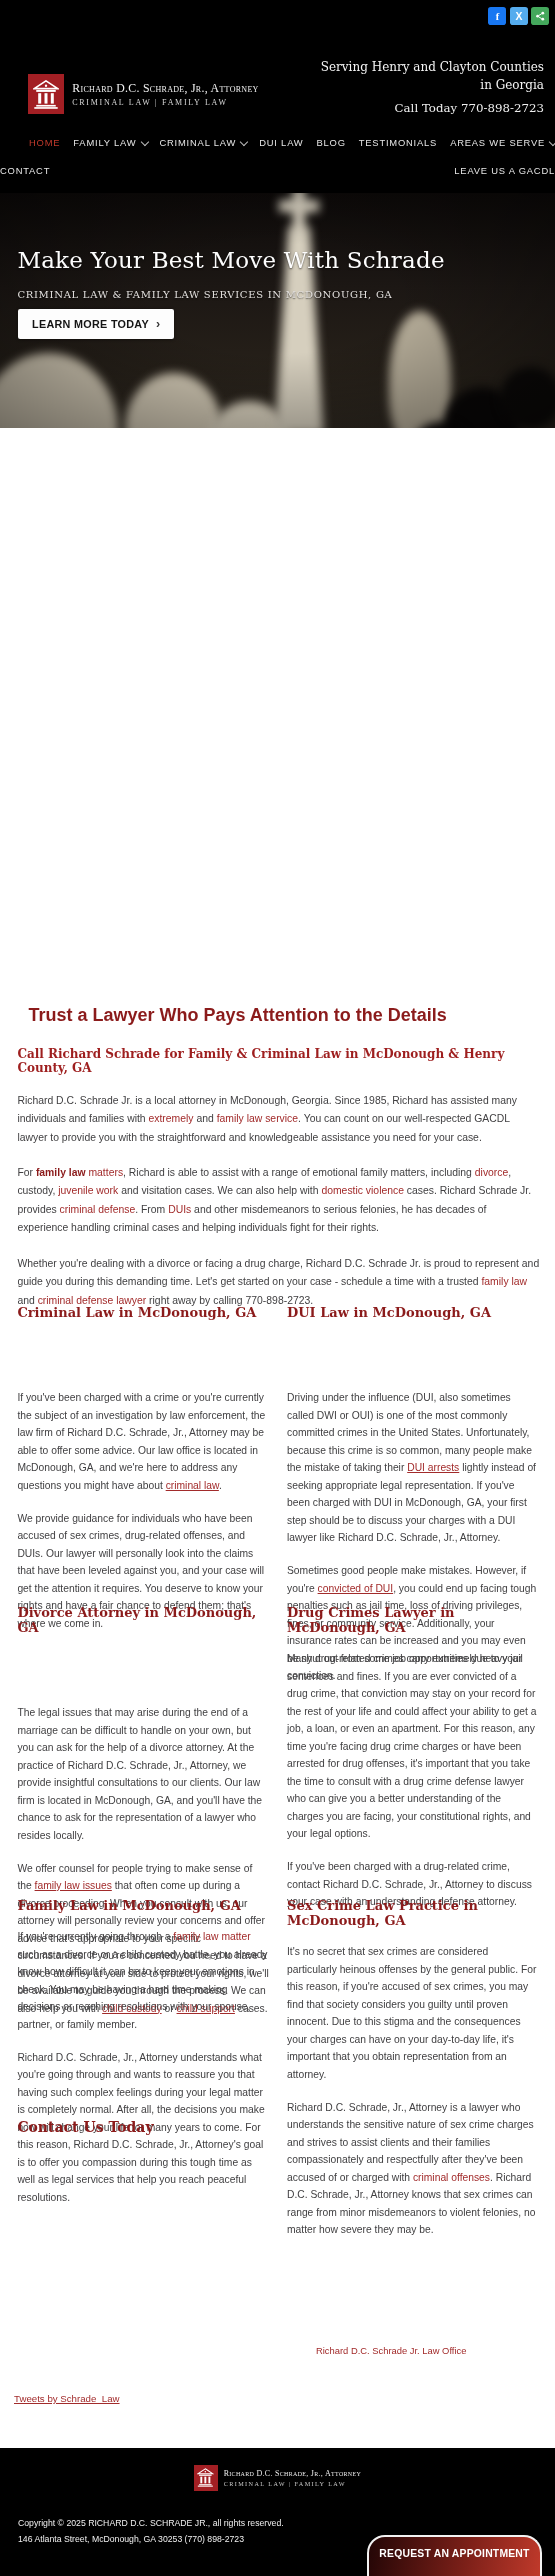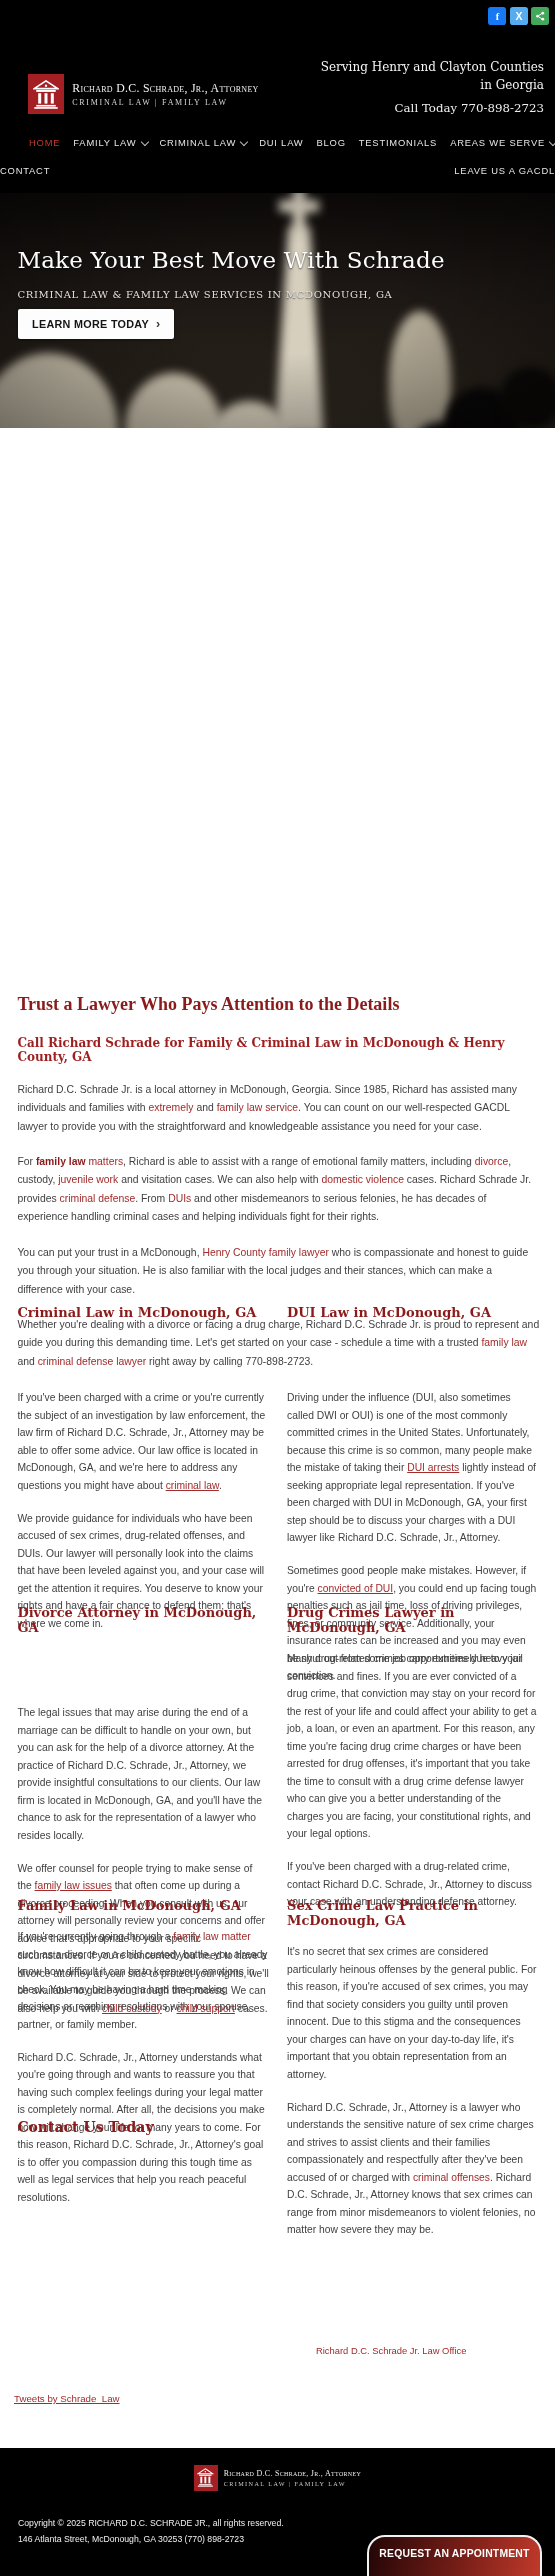--- a/index.html
+++ b/index.html
@@ -43,21 +43,21 @@
   .dark2{left:500px;top:174px;width:62px;height:62px;border-radius:50%;background:#0b0908;}
   .dark3{left:410px;top:229px;width:62px;height:62px;border-radius:50%;background:#080606;}
   .hero-shade{position:absolute;left:0;top:0;width:100%;height:100%;background:radial-gradient(ellipse at 50% 45%, rgba(0,0,0,0) 30%, rgba(0,0,0,.45) 100%);}
   .hero-title{position:absolute;left:17.4px;top:54px;margin:0;color:#fdfdfd;font-family:"DejaVu Serif","Liberation Serif",serif;font-weight:500;font-size:23px;letter-spacing:0.2px;text-shadow:0 0.7px 2.1px rgba(0,0,0,.6);}
   .hero-sub{position:absolute;left:17.4px;top:96px;color:#e3e0de;font-family:"DejaVu Serif","Liberation Serif",serif;font-size:10px;letter-spacing:0.7px;text-shadow:0 0.7px 1.4px rgba(0,0,0,.6);}
   .hero-btn{position:absolute;left:18px;top:116px;background:#fdfdfd;color:#141414;font-weight:bold;font-size:10.8px;letter-spacing:0.3px;padding:9px 14px;border-radius:2.1px;cursor:pointer;display:inline-flex;align-items:center;gap:7px;box-shadow:0 0.7px 2.8px rgba(0,0,0,.4);}
   .hero-btn .arrow{color:#3a3a3a;font-size:12.5px;line-height:0;}
 
   
   .intro{position:absolute;left:17.4px;top:994px;width:522px;}
-  .intro h1{margin:0;font-family:Liberation Serif, serif;font-weight:bold;font-size:18px;color:#8b1b1b;}
+  .intro h1{margin:11px;font-family:Liberation Sans, sans-serif;font-weight:bold;font-size:18px;color:#8b1b1b;}
   .intro h2{margin:21px 0 0 0;font-family:"DejaVu Serif","Liberation Serif",serif;font-weight:bold;font-size:12px;color:#9e1f1f;}
   .para{margin:16.7px 0 0 0;font-size:10.4px;line-height:1.78;color:#414042;}
   .lnk{color:#a22b2b;cursor:pointer;}
   .lnk.u{text-decoration:underline;}
   .lnk.b{font-weight:bold;color:#8b1b1b;}
 
   
   .sec{position:absolute;width:252px;}
   .sec h3{margin:0;font-family:"DejaVu Serif","Liberation Serif",serif;font-weight:bold;font-size:13px;color:#8b1b1b;}
   .sec .para{font-size:10.3px;line-height:1.7;margin-top:15.3px;}
@@ -184,21 +184,20 @@
       <span class="arrow">›</span>
     </div>
   </section>
 
   <section class="intro">
     <h1>Trust a Lawyer Who Pays Attention to the Details</h1>
     <h2>Call Richard Schrade for Family &amp; Criminal Law in McDonough &amp; Henry County, GA</h2>
     <div id="intro-paras">
         <p class="para">Richard D.C. Schrade Jr. is a local attorney in McDonough, Georgia. Since 1985, Richard has assisted many individuals and families with <span class="lnk">extremely</span> and <span class="lnk">family law service</span>. You can count on our well-respected GACDL lawyer to provide you with the straightforward and knowledgeable assistance you need for your case.</p>
         <p class="para">For <span class="lnk b">family law</span><span class="lnk"> matters</span>, Richard is able to assist with a range of emotional family matters, including <span class="lnk">divorce</span>, custody, <span class="lnk">juvenile work</span> and visitation cases. We can also help with <span class="lnk">domestic violence</span> cases. Richard Schrade Jr. provides <span class="lnk">criminal defense</span>. From <span class="lnk">DUIs</span> and other misdemeanors to serious felonies, he has decades of experience handling criminal cases and helping individuals fight for their rights.</p>
-        <p class="para">You can put your trust in a McDonough, <span class="lnk">Henry County family lawyer</span> who is compassionate and honest to guide you through your situation. He is also familiar with the local judges and their stances, which can make a difference with your case.</p>
         <p class="para">Whether you're dealing with a divorce or facing a drug charge, Richard D.C. Schrade Jr. is proud to represent and guide you during this demanding time. Let's get started on your case - schedule a time with a trusted <span class="lnk">family law</span> and <span class="lnk">criminal defense lawyer</span> right away by calling 770-898-2723.</p>
       </div>
   </section>
 
   <div id="sections">
       <section class="sec s1">
         <h3>Criminal Law in McDonough, GA</h3>
         <div class="img-gap"></div>
         <p class="para">If you've been charged with a crime or you're currently the subject of an investigation by law enforcement, the law firm of Richard D.C. Schrade, Jr., Attorney may be able to offer some advice. Our law office is located in McDonough, GA, and we're here to address any questions you might have about <span class="lnk u">criminal law</span>.</p>
         <p class="para">We provide guidance for individuals who have been accused of sex crimes, drug-related offenses, and DUIs. Our lawyer will personally look into the claims that have been leveled against you, and your case will get the attention it requires. You deserve to know your rights and have a fair chance to defend them; that's where we come in.</p>

